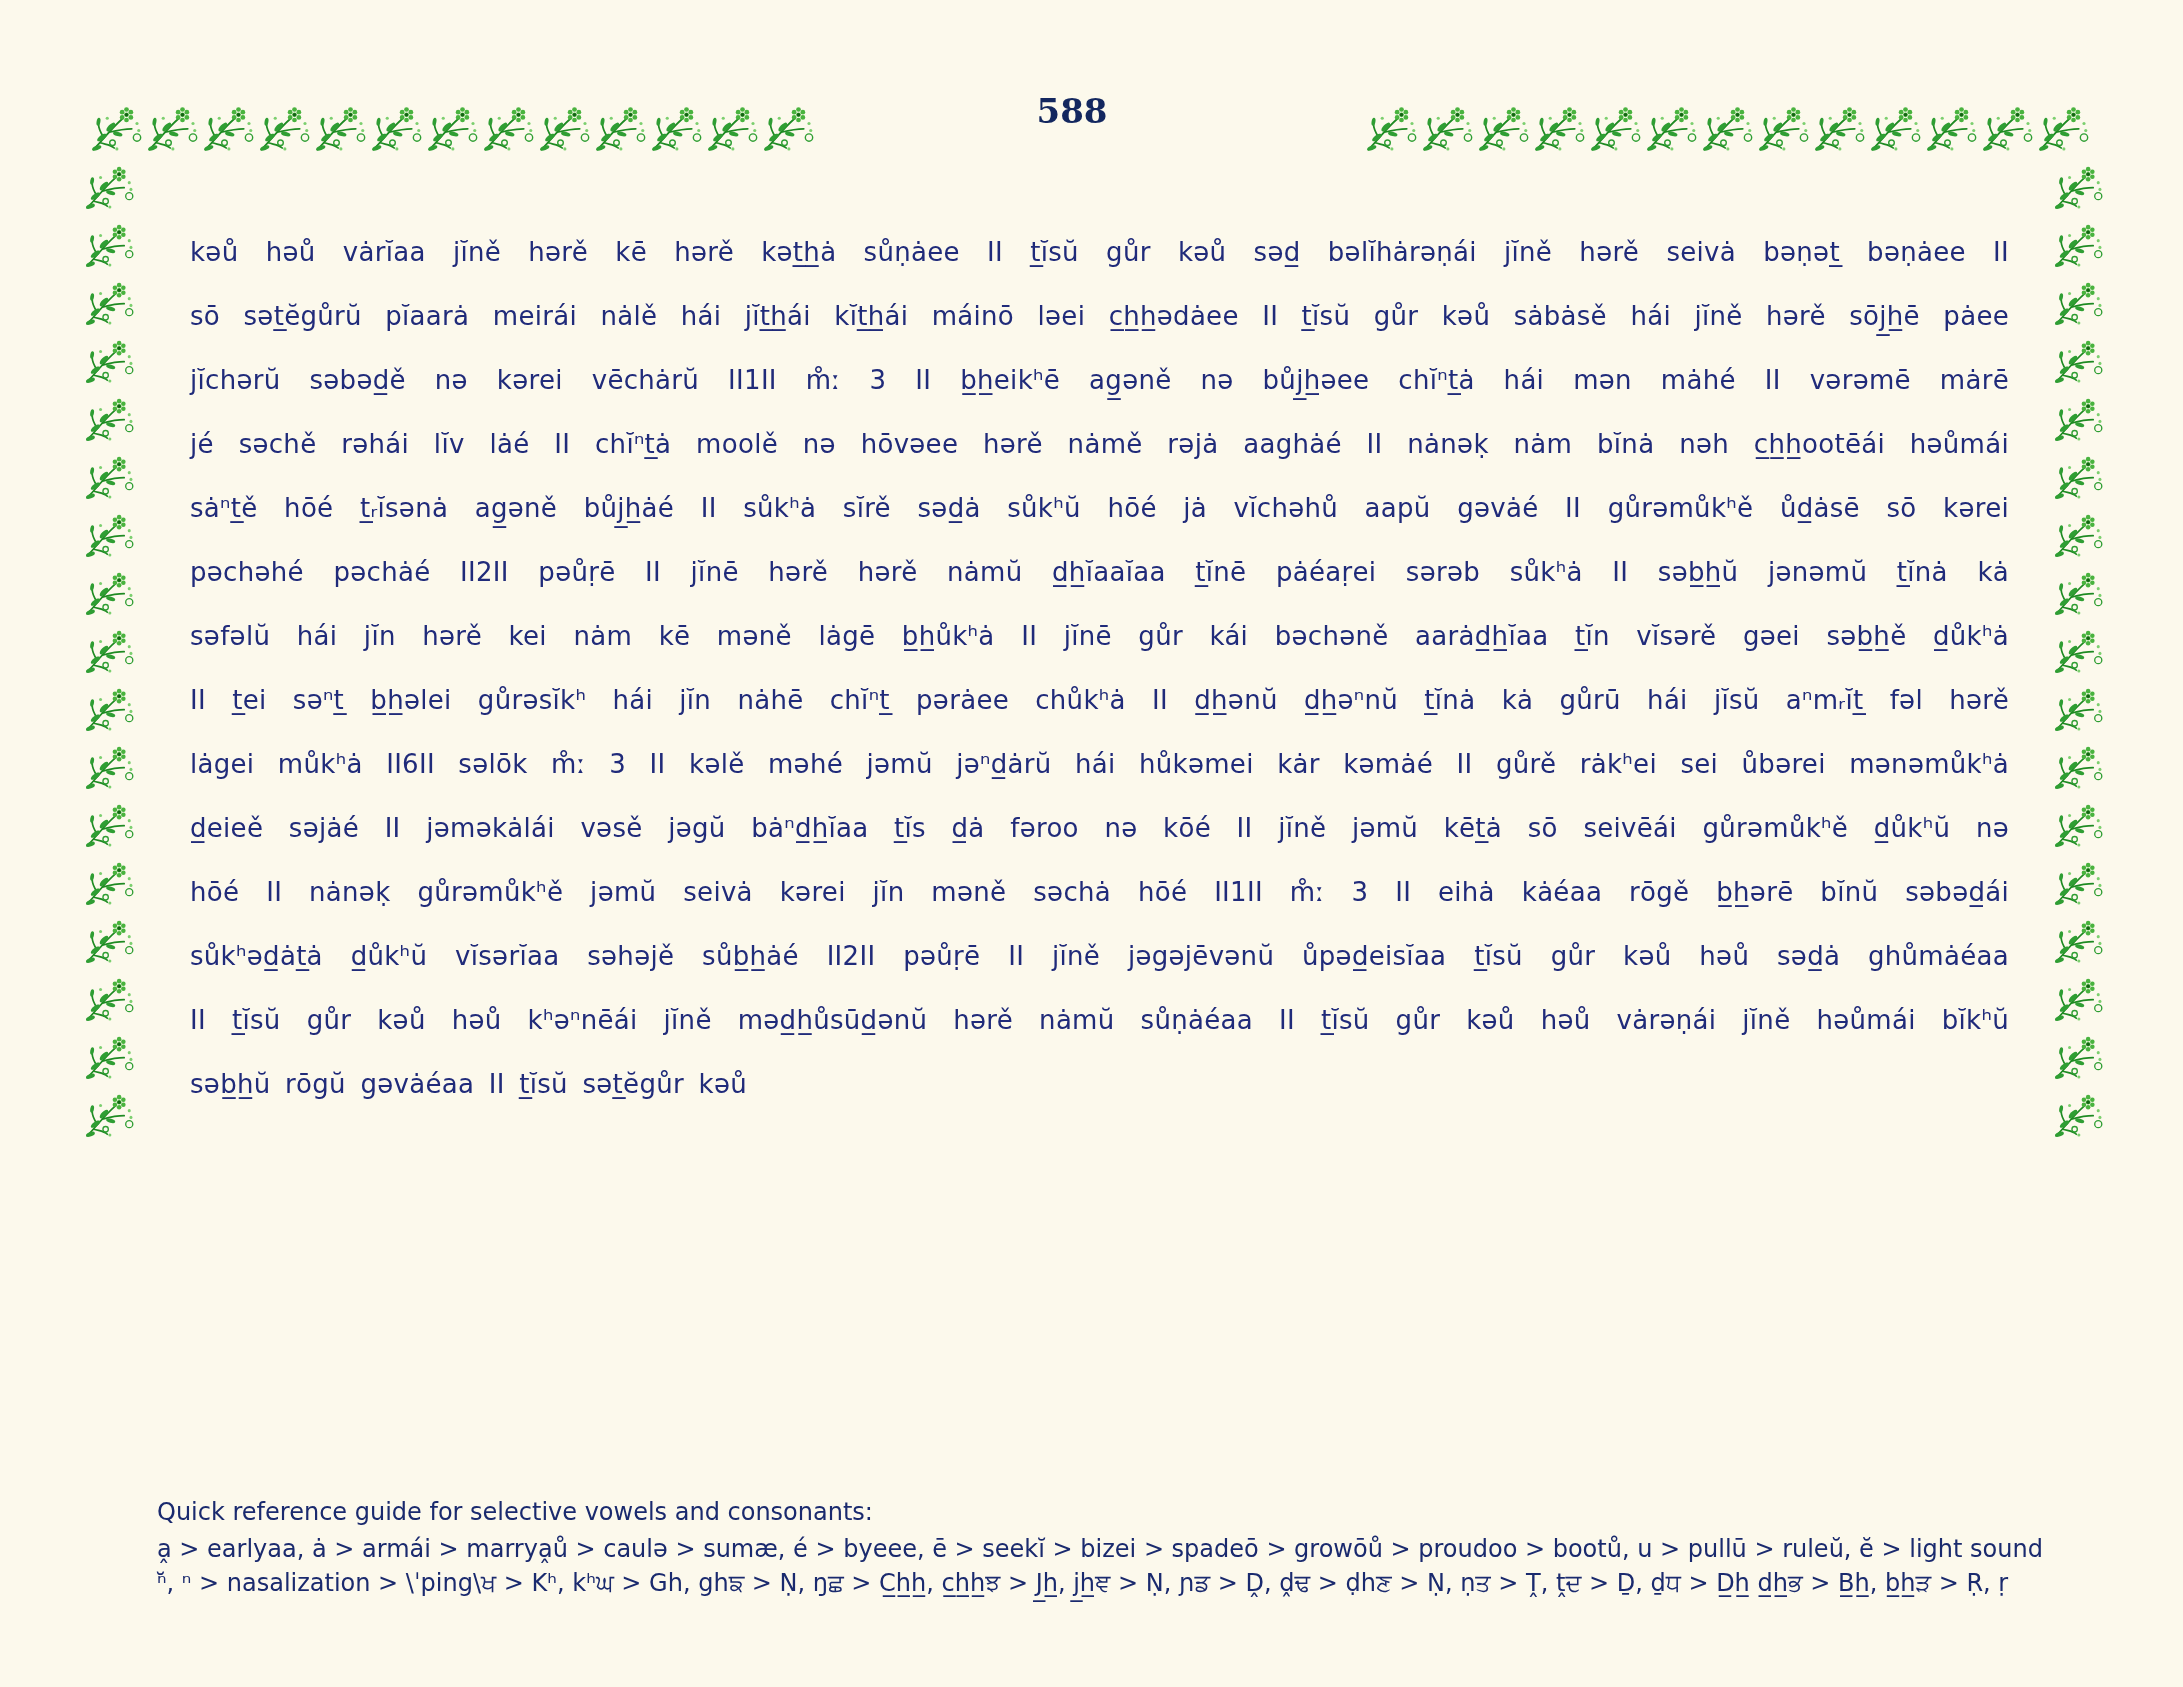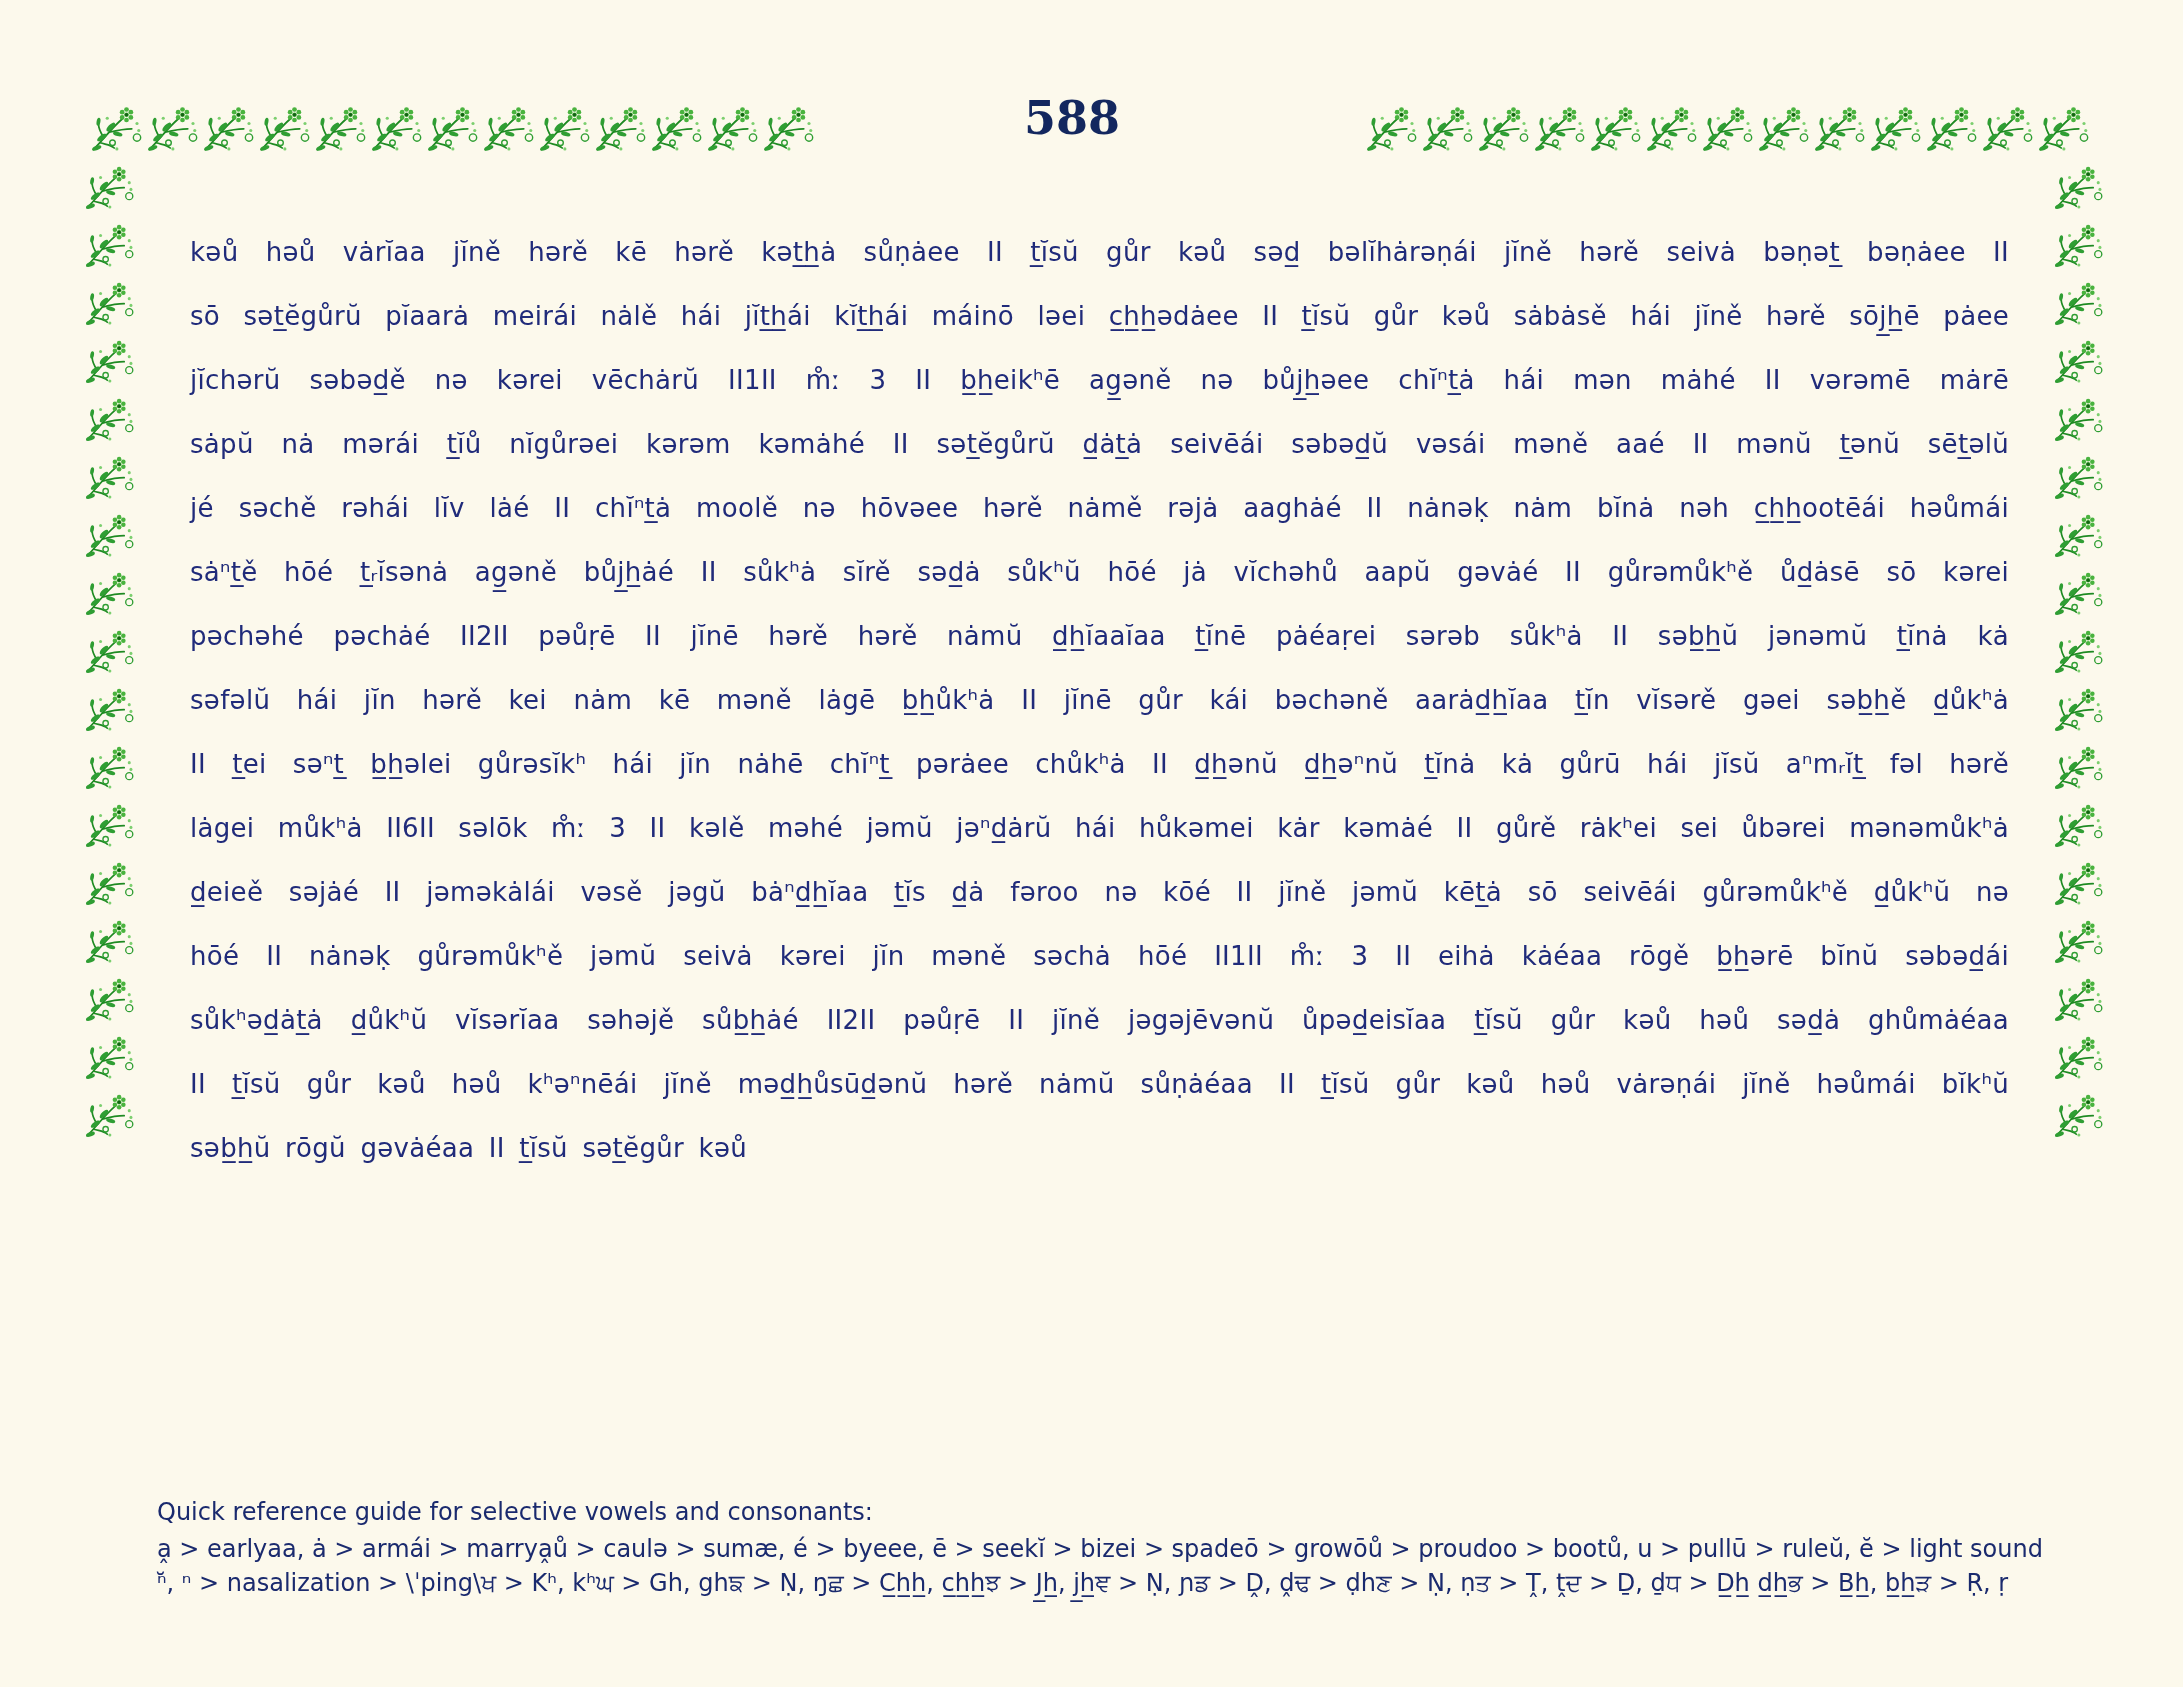--- a/index.html
+++ b/index.html
@@ -1,21 +1,21 @@
 <!DOCTYPE html>
 <html style="font-size:10.6px"><head>
 <meta charset="utf-8">
 <style>
   html,body{margin:0;padding:0;}
   body{width:2183px;height:1687px;background:#fcf9ec;font-family:"DejaVu Sans",sans-serif;}
   .page{position:relative;width:2183px;height:1687px;background:#fcf9ec;overflow:hidden;}
   .defs{position:absolute;width:0;height:0;overflow:hidden;}
   .pgnum{
     position:absolute;left:986px;top:91px;width:172px;text-align:center;
-    font-family:"DejaVu Serif",serif;font-weight:bold;font-size:46px;color:#13275f;
+    font-family:"DejaVu Serif",serif;font-weight:bold;font-size:34px;color:#13275f;
   }
   .b-row{position:absolute;display:flex;flex-direction:row;}
   .b-row.tl{left:88px;top:99px;}
   .b-row.tr{left:1363px;top:99px;}
   .b-col{position:absolute;display:flex;flex-direction:column;}
   .b-col.lc{left:82px;top:157px;}
   .b-col.rc{left:2051px;top:157px;}
   .motif{width:56px;height:56px;flex:0 0 auto;}
   .b-col .motif{width:54px;height:58px;}
   .text{
@@ -260,21 +260,20 @@
         <use href="#sprig"></use>
       </svg>
     </div>
 
   <div class="pgnum">588</div>
 
   <div class="text">
       <div class="line">kəů həů vȧrĭaa jĭně hərě kē hərě kət̲h̲ȧ sůṇȧee II t̲ĭsŭ gůr kəů səd̲ bəlĭhȧrəṇái jĭně hərě seivȧ bəṇət̲ bəṇȧee II</div>
       <div class="line">sō sət̲ĕgůrŭ pĭaarȧ meirái nȧlě hái jĭt̲h̲ái kĭt̲h̲ái máinō ləei c̲h̲h̲ədȧee II t̲ĭsŭ gůr kəů sȧbȧsě hái jĭně hərě sōj̲h̲ē pȧee</div>
       <div class="line">jĭchərŭ səbəd̲ě nə kərei vēchȧrŭ II1II m̊ː 3 II b̲h̲eikʰē ag̲əně nə bůj̲h̲əee chĭⁿt̲ȧ hái mən mȧhé II vərəmē mȧrē</div>
-      <div class="line">sȧpŭ nȧ mərái t̲ĭů nĭgůrəei kərəm kəmȧhé II sət̲ĕgůrŭ d̲ȧt̲ȧ seivēái səbəd̲ŭ vəsái məně aaé II mənŭ t̲ənŭ sēt̲əlŭ</div>
       <div class="line">jé səchě rəhái lĭv lȧé II chĭⁿt̲ȧ moolě nə hōvəee hərě nȧmě rəjȧ aaghȧé II nȧnəḳ nȧm bĭnȧ nəh c̲h̲h̲ootēái həůmái</div>
       <div class="line">sȧⁿt̲ě hōé t̲ᵣĭsənȧ ag̲əně bůj̲h̲ȧé II sůkʰȧ sĭrě səd̲ȧ sůkʰŭ hōé jȧ vĭchəhů aapŭ gəvȧé II gůrəmůkʰě ůd̲ȧsē sō kərei</div>
       <div class="line">pəchəhé pəchȧé II2II pəůṛē II jĭnē hərě hərě nȧmŭ d̲h̲ĭaaĭaa t̲ĭnē pȧéaṛei sərəb sůkʰȧ II səb̲h̲ŭ jənəmŭ t̲ĭnȧ kȧ</div>
       <div class="line">səfəlŭ hái jĭn hərě kei nȧm kē məně lȧgē b̲h̲ůkʰȧ II jĭnē gůr kái bəchəně aarȧd̲h̲ĭaa t̲ĭn vĭsərě gəei səb̲h̲ě d̲ůkʰȧ</div>
       <div class="line">II t̲ei səⁿt̲ b̲h̲əlei gůrəsĭkʰ hái jĭn nȧhē chĭⁿt̲ pərȧee chůkʰȧ II d̲h̲ənŭ d̲h̲əⁿnŭ t̲ĭnȧ kȧ gůrū hái jĭsŭ aⁿmᵣĭt̲ fəl hərě</div>
       <div class="line">lȧgei můkʰȧ II6II səlōk m̊ː 3 II kəlě məhé jəmŭ jəⁿd̲ȧrŭ hái hůkəmei kȧr kəmȧé II gůrě rȧkʰei sei ůbərei mənəmůkʰȧ</div>
       <div class="line">d̲eieě səjȧé II jəməkȧlái vəsě jəgŭ bȧⁿd̲h̲ĭaa t̲ĭs d̲ȧ fəroo nə kōé II jĭně jəmŭ kēt̲ȧ sō seivēái gůrəmůkʰě d̲ůkʰŭ nə</div>
       <div class="line">hōé II nȧnəḳ gůrəmůkʰě jəmŭ seivȧ kərei jĭn məně səchȧ hōé II1II m̊ː 3 II eihȧ kȧéaa rōgě b̲h̲ərē bĭnŭ səbəd̲ái</div>
       <div class="line">sůkʰəd̲ȧt̲ȧ d̲ůkʰŭ vĭsərĭaa səhəjě sůb̲h̲ȧé II2II pəůṛē II jĭně jəgəjēvənŭ ůpəd̲eisĭaa t̲ĭsŭ gůr kəů həů səd̲ȧ ghůmȧéaa</div>
       <div class="line">II t̲ĭsŭ gůr kəů həů kʰəⁿnēái jĭně məd̲h̲ůsūd̲ənŭ hərě nȧmŭ sůṇȧéaa II t̲ĭsŭ gůr kəů həů vȧrəṇái jĭně həůmái bĭkʰŭ</div>

